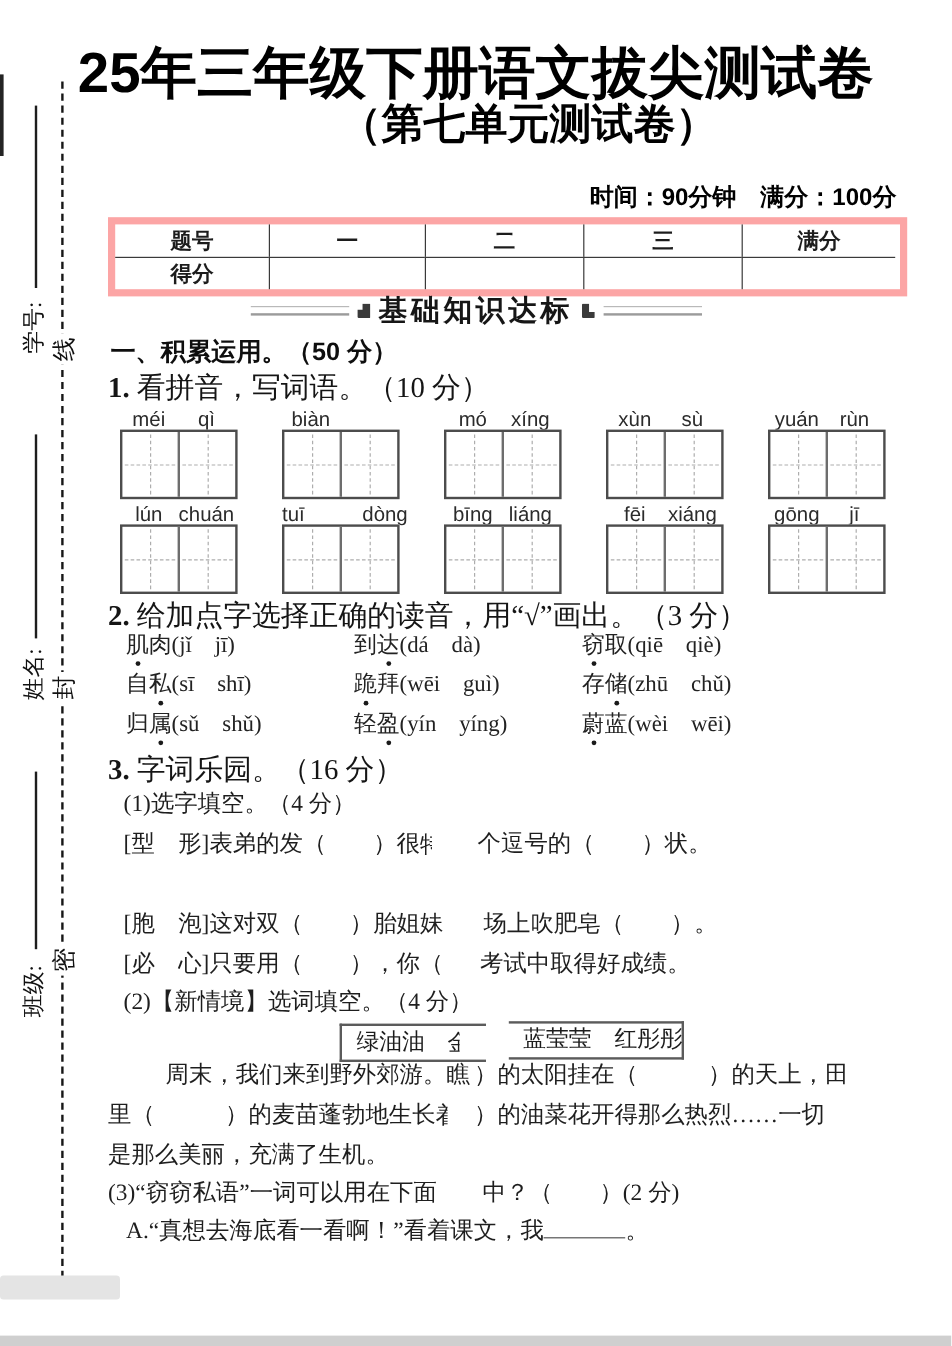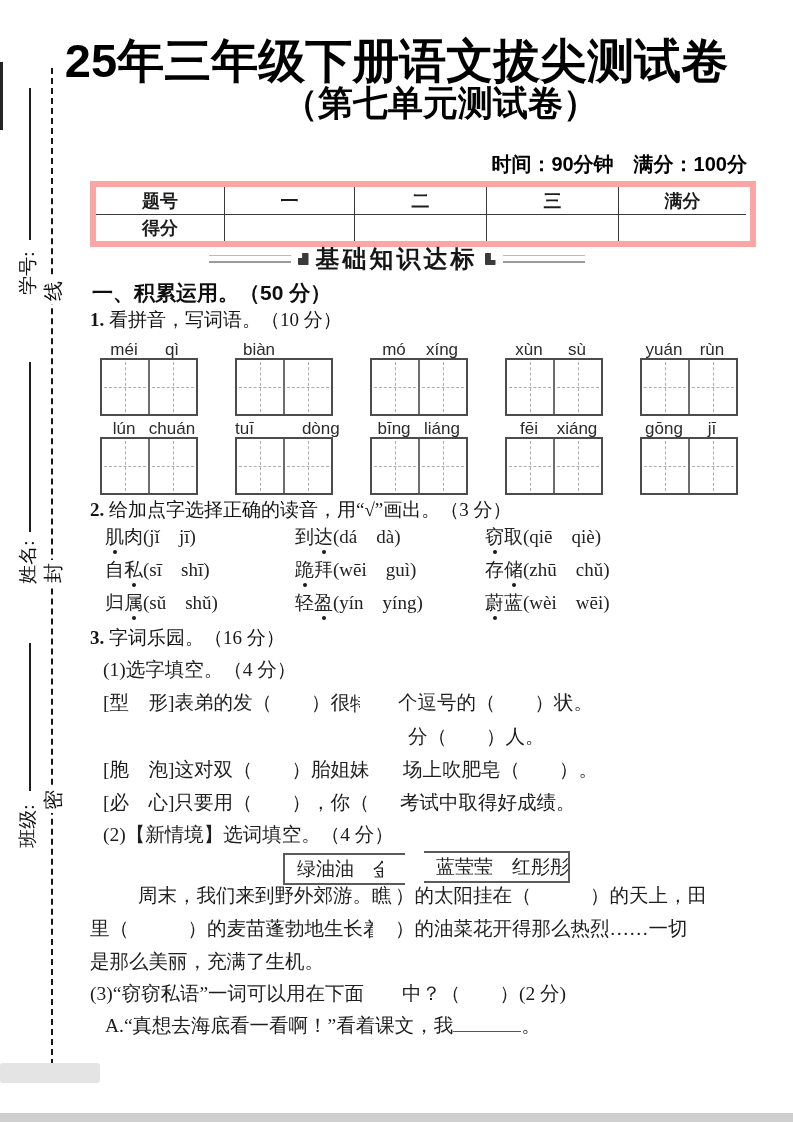--- a/index.html
+++ b/index.html
@@ -32,21 +32,21 @@
   .banner .txt{font-family:"Liberation Sans","DejaVu Sans",sans-serif;font-weight:900;
           font-size:24px;letter-spacing:3px;color:#161616;}
   .orn-line{width:82px;height:5px;border-top:1px solid #b9b9b9;border-bottom:2px solid #9b9b9b;}
   .orn-mark{width:11px;height:12px;background:#3a3a3a;border-radius:1px;}
   .orn-mark.l{clip-path:polygon(42% 0,100% 0,100% 100%,0 100%,0 42%,42% 42%);}
   .orn-mark.r{clip-path:polygon(0 0,58% 0,58% 58%,100% 58%,100% 100%,0 100%);}
 
   
   .part-heading{left:92px;font-family:"Liberation Sans","DejaVu Sans",sans-serif;
           font-weight:bold;font-size:21px;color:#0e0e0e;}
-  .q-heading{left:90px;font-size:19px;color:#151515;}
+  .q-heading{left:90px;font-size:24px;color:#151515;}
   .q-num{font-weight:bold;}
 
   
   .py-row .syl{position:absolute;width:96px;display:flex;
           font-family:"Liberation Sans","DejaVu Sans",sans-serif;font-size:17px;color:#2b2b2b;}
   .py-row .syl span{width:50%;text-align:center;}
   .tian{position:absolute;width:94px;height:54px;border:2px solid #4c4c4c;display:flex;background:#fff;}
   .tian .cell{width:50%;height:100%;position:relative;}
   .tian .cell + .cell{border-left:2px solid #6d6d6d;}
   .tian .cell::before{content:"";position:absolute;left:50%;top:2px;bottom:2px;border-left:1px dashed #adadad;}
@@ -231,21 +231,20 @@
   <div class="abs line" style="top:656px;">
       <span class="lf">(1)选字填空。（4 分）</span>
     </div>
 
   <div class="abs line" style="top:689px;">
     <span class="lf"><span>[型　形]表弟的发（　　）很</span><span class="partial">特</span></span>
     <span class="rf" style="left:308px;">个逗号的（　　）状。</span>
   </div>
   <div class="abs line" style="top:723px;">
     <span class="lf"><span class="partial"></span></span>
-    <span class="rf" style="left:318px;">分（　　）人。</span>
   </div>
   <div class="abs line" style="top:756px;">
     <span class="lf"><span>[胞　泡]这对双（　　）胎姐妹</span><span class="partial"></span></span>
     <span class="rf" style="left:313px;">场上吹肥皂（　　）。</span>
   </div>
   <div class="abs line" style="top:789px;">
     <span class="lf"><span>[必　心]只要用（　　），你（</span><span class="partial"></span></span>
     <span class="rf" style="left:310px;">考试中取得好成绩。</span>
   </div>
 

